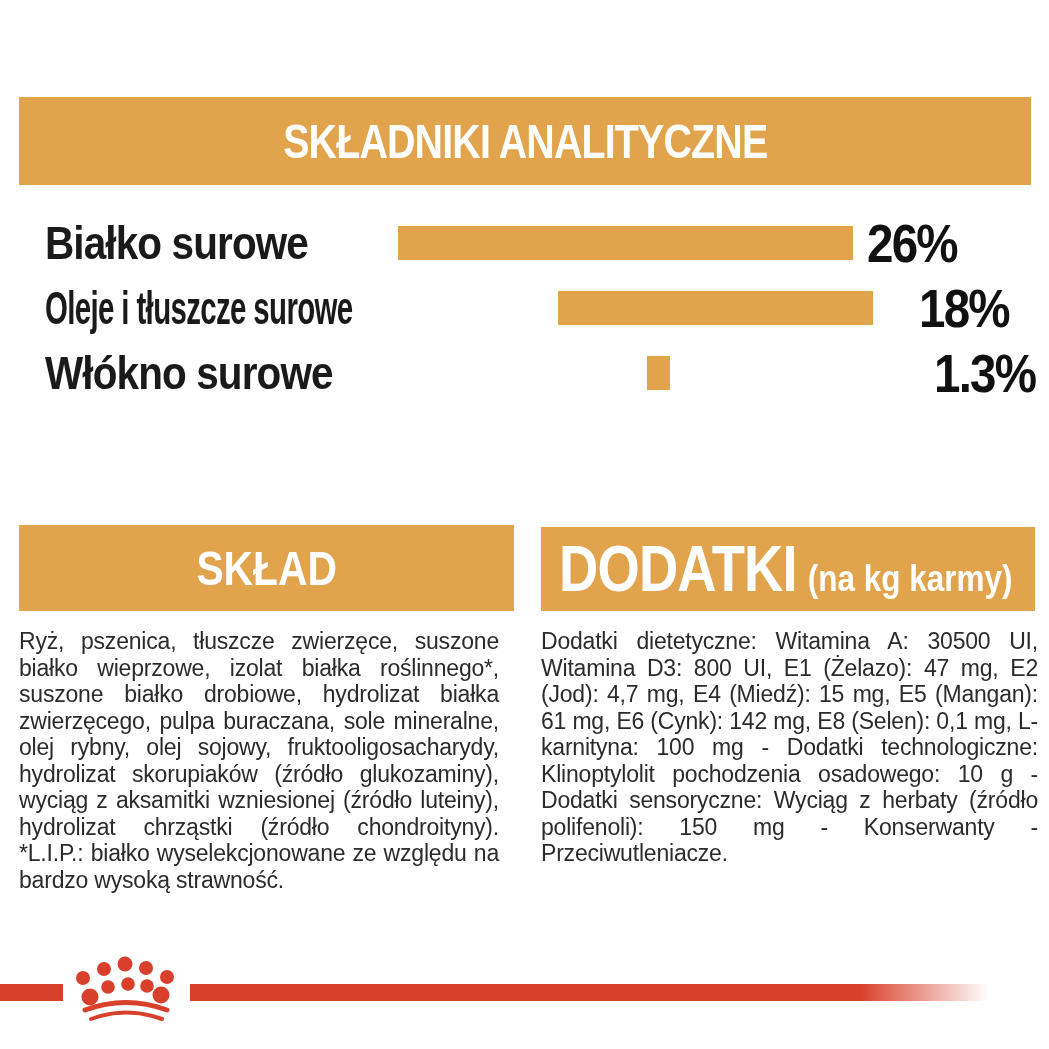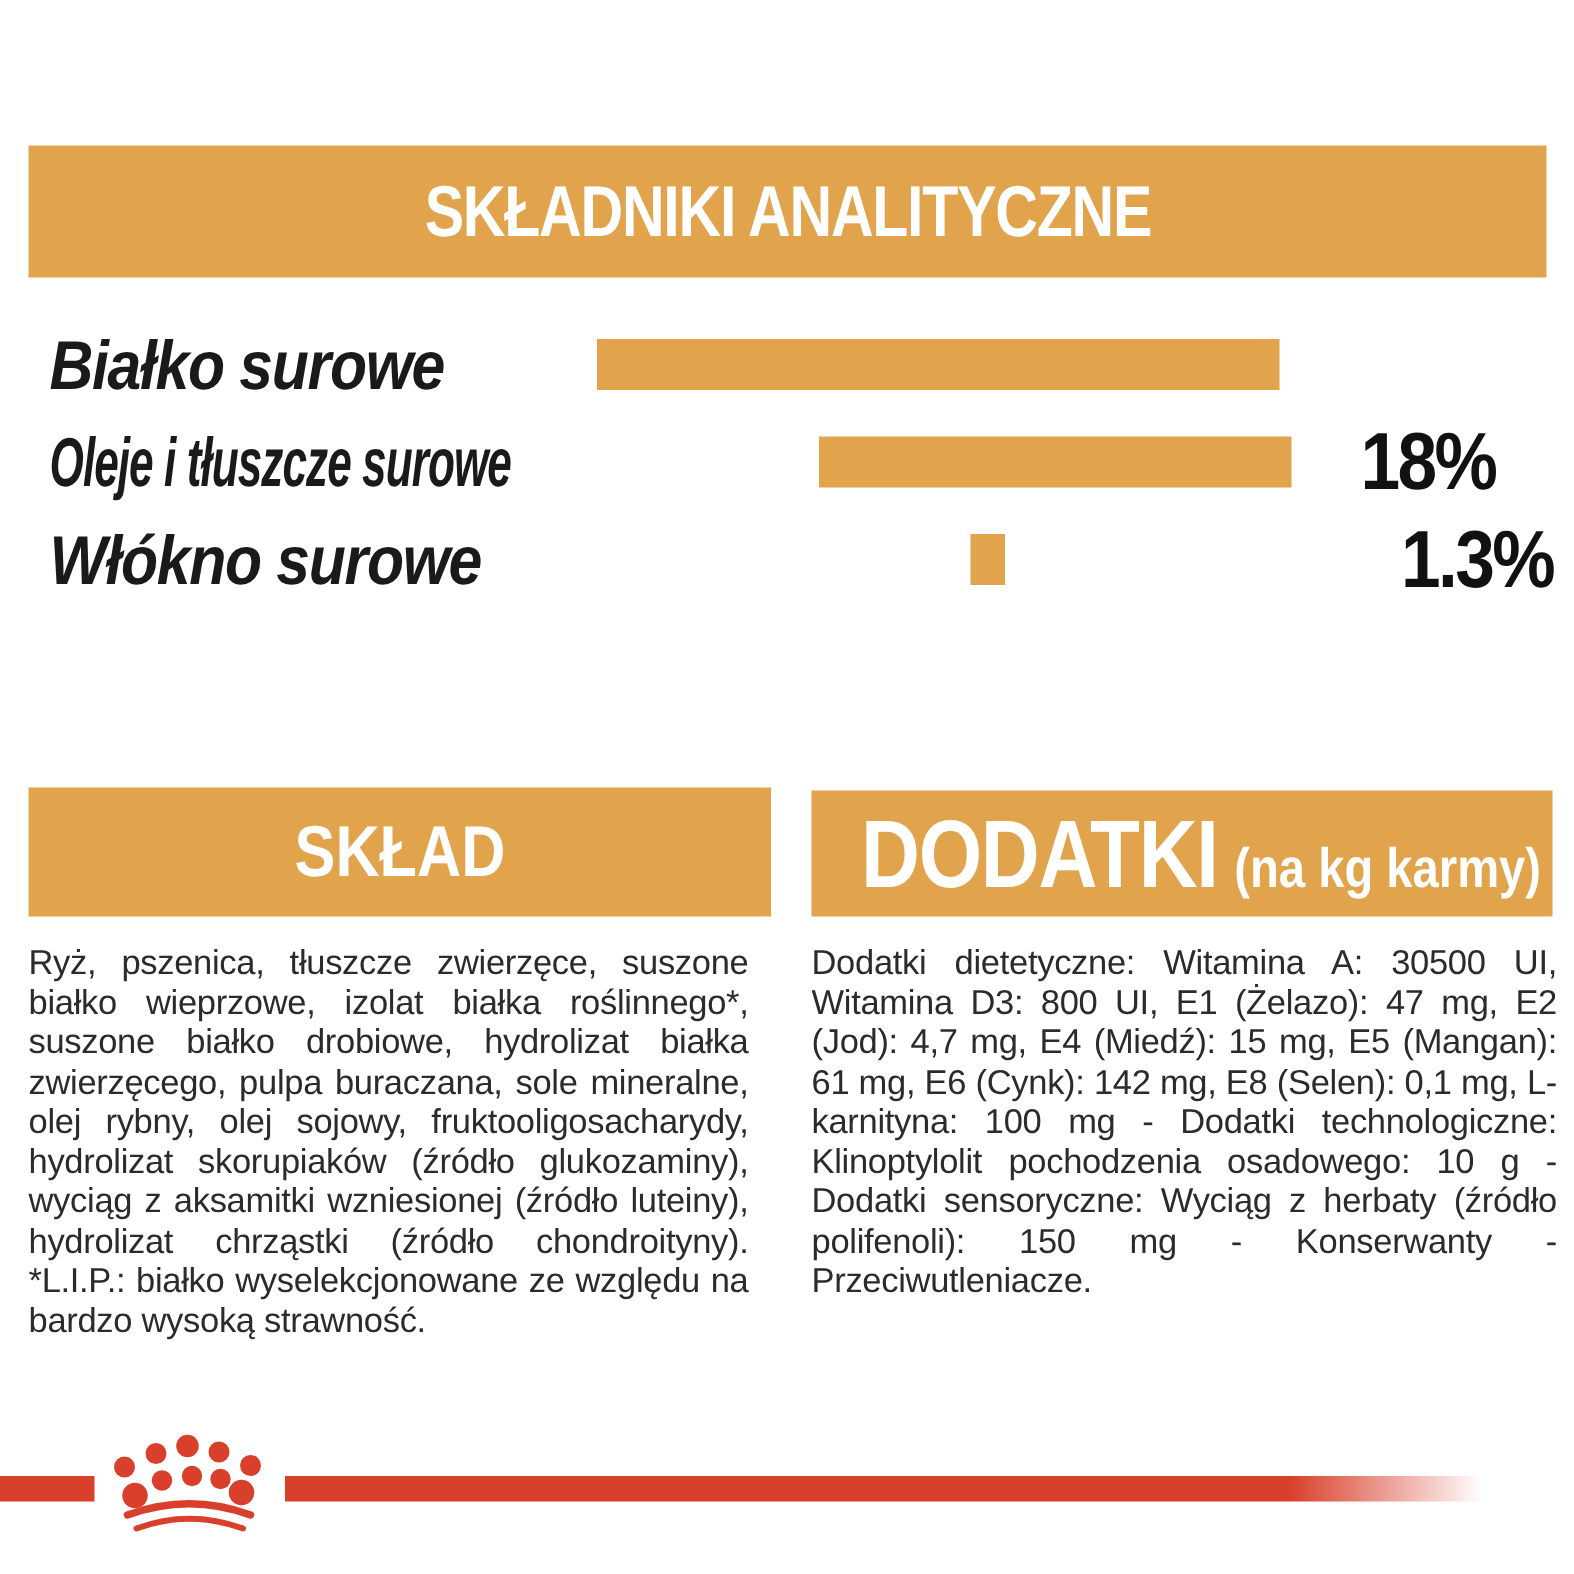--- a/index.html
+++ b/index.html
@@ -42,21 +42,21 @@
 
   
   .chart-row{
     position:absolute; left:0; width:1049px; height:35px;
     display:flex; align-items:center;
   }
   #chart-row-0{top:225px;}
   #chart-row-1{top:290px;gap:32px;}
   #chart-row-2{top:355px;justify-content:space-between;}
   .bar-label-box{
-    flex:0 0 398px; padding-left:33px; overflow:visible;font-style:italic;
+    flex:0 0 398px; padding-left:45px; overflow:visible;
   }
   .bar-label{
     font-size:46px; font-weight:700; color:var(--ink);
     letter-spacing:-1px; line-height:1;
   }
   #chart-row-0 .bar-label{--sx:0.88;}
   #chart-row-1 .bar-label{--sx:0.64;}
   #chart-row-2 .bar-label{--sx:0.88;}
   .bar{
     height:34px; background:var(--tan); flex:0 0 auto;
@@ -69,21 +69,21 @@
   .bar-value .condensed{--sx:0.88;}
 
   
   #sklad-banner{
     left:19px; top:525px; width:495px; height:86px;
     font-size:48px;
   }
   #sklad-banner .condensed{--sx:0.85;}
   #dodatki-banner{
     left:541px; top:527px; width:494px; height:84px;
-    justify-content:flex-start; padding-left:33px;
+    justify-content:flex-start; padding-left:18px;
   }
   .dodatki-line{
     display:flex; align-items:baseline; gap:13px;
     transform:scaleX(0.85); transform-origin:left center; white-space:nowrap;
   }
   .dodatki-big{font-size:64px; font-weight:700; letter-spacing:-1px;}
   .dodatki-small{font-size:37px; font-weight:700;}
 
   
   .body-text{
@@ -112,20 +112,21 @@
 <body>
 
 <header class="banner" id="header-banner">
   <span class="condensed center-origin">SKŁADNIKI ANALITYCZNE</span>
 </header>
 
 <section>
   <div class="chart-row" id="chart-row-0">
     <span class="bar-label-box"><span class="bar-label condensed left-origin">Białko surowe</span></span>
     <div class="bar" style="width: 455px; background: rgb(225, 164, 76);"></div>
+    <span class="bar-value"><span class="condensed left-origin">26%</span></span>
   </div>
   <div class="chart-row" id="chart-row-1">
     <span class="bar-label-box"><span class="bar-label condensed left-origin">Oleje i tłuszcze surowe</span></span>
     <div class="bar" style="width: 315px; background: rgb(225, 164, 76);"></div>
     <span class="bar-value"><span class="condensed left-origin">18%</span></span>
   </div>
   <div class="chart-row" id="chart-row-2">
     <span class="bar-label-box"><span class="bar-label condensed left-origin">Włókno surowe</span></span>
     <div class="bar" style="width: 23px; background: rgb(225, 164, 76);"></div>
     <span class="bar-value"><span class="condensed left-origin">1.3%</span></span>

